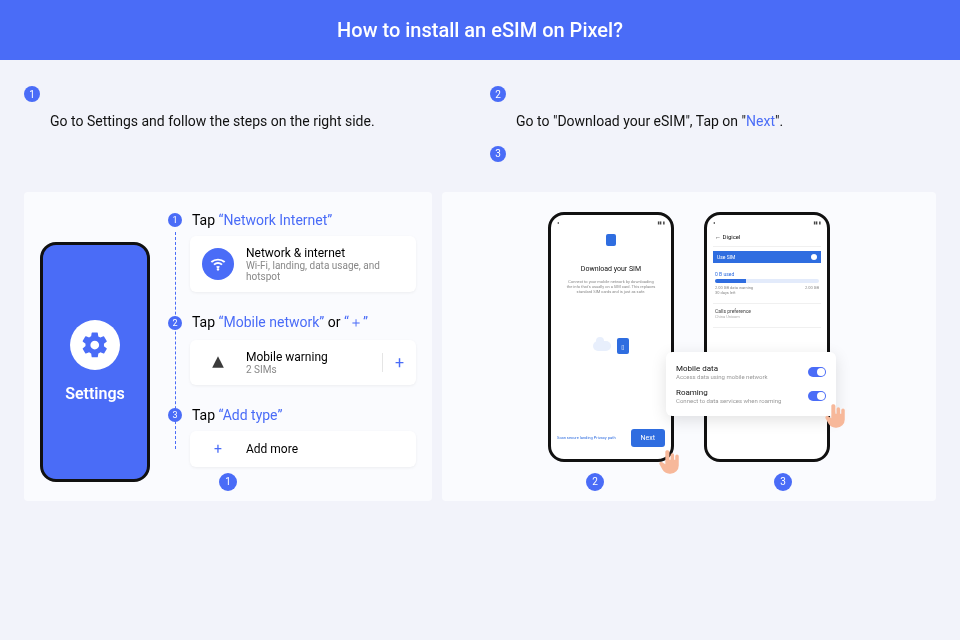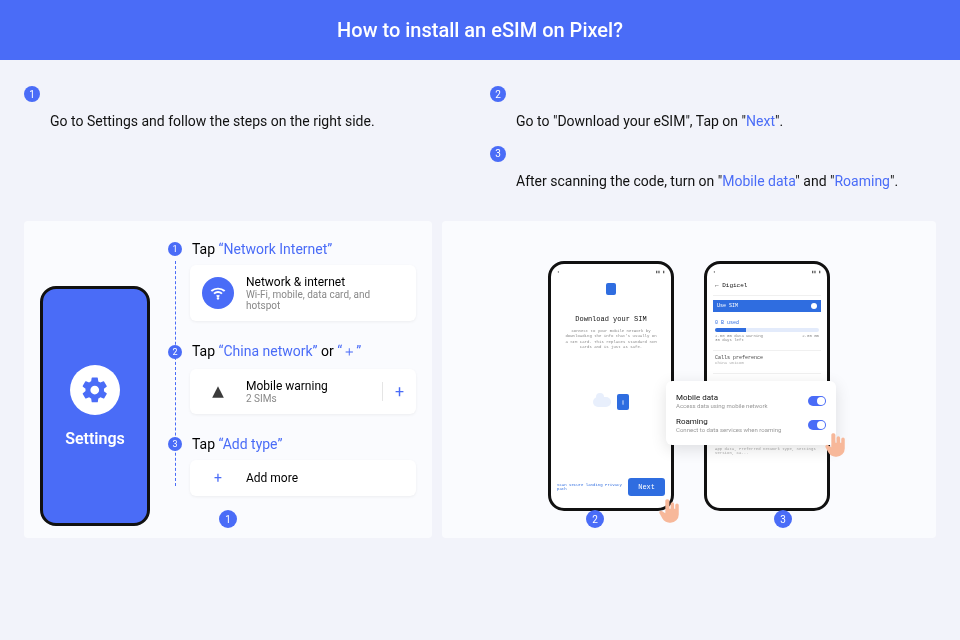--- a/index.html
+++ b/index.html
@@ -63,21 +63,21 @@
     display: flex;
     gap: 30px;
     justify-content: center;
     align-items: flex-start;
   }
   
   .phone-settings {
     width: 110px; height: 240px;
     border: 3px solid #111;
     border-radius: 16px;
-    margin-top: 45px;
+    margin-top: 30px;
     background: #4a6cf7;
     display: flex; flex-direction: column;
     align-items: center; justify-content: center;
     gap: 14px;
     flex-shrink: 0;
   }
   .gear {
     width: 50px; height: 50px; border-radius: 50%;
     background: #fff; display: flex; align-items: center; justify-content: center;
   }
@@ -137,22 +137,20 @@
   
   .phone {
     width: 126px; height: 250px;
     border: 3px solid #111; border-radius: 16px;
     background: #fff;
     position: relative;
     padding: 5px 6px;
     font-size: 5px;
     color: #444;
     display: flex; flex-direction: column; gap: 4px;
-    margin-top: 20px;
-    font-family: Liberation Mono, monospace;
   }
   .phone .statusbar { height: 6px; display:flex; justify-content: space-between; font-size: 4px; }
   .phone2 .title-bar { font-size: 6px; color: #111; padding: 3px 0 6px 2px; border-bottom: 1px solid #f0f0f0;}
   .phone2 .blue-strip { background: #2f6de0; color:#fff; padding:3px 4px; font-size:5px; display:flex; justify-content:space-between; align-items:center; }
   .phone2 .blue-strip .dot { width:6px;height:6px;border-radius:50%;background:#fff; }
   .phone2 .usage-row { padding:4px 2px; font-size:5px; color:#2f6de0; }
   .phone2 .usage-bar { height:4px; background:#e3ebfb; border-radius:2px; margin:2px 0; overflow:hidden; }
   .phone2 .usage-bar .fill { width:30%; height:100%; background:#2f6de0; }
   .phone2 .row { padding:4px 2px; border-top:1px solid #f0f0f0; font-size:5px; }
   .phone2 .row .sub { color:#aaa; font-size:4px; }
@@ -233,23 +231,20 @@
     </div>
     <div class="intro-right">
       <div class="step-line">
         <span class="num">2</span>
         <span class="txt">
           <span>Go to "Download your eSIM", Tap on "</span><span class="hl">Next</span><span>".</span>
         </span>
       </div>
       <div class="step-line">
         <span class="num">3</span>
-        <span class="txt">
-          <span>After scanning the code, turn on "</span><span class="hl">Mobile data</span><span>" and "</span><span class="hl">Roaming</span><span>".</span>
-        </span>
       </div>
     </div>
   </div>
 
   <div class="panels">
 
     <div class="panel panel-left">
       <div class="phone-settings">
         <div class="gear">
           <svg viewBox="0 0 24 24" fill="#4a6cf7">
@@ -270,30 +265,30 @@
             </span>
           </div>
           <div class="card">
             <div class="icon-circle">
               <svg viewBox="0 0 24 24" width="16" height="16" fill="#fff">
                   <path d="M12 18a2 2 0 1 0 2 2 2 2 0 0 0-2-2zm-7-6a11 11 0 0 1 14 0l-2 2a8 8 0 0 0-10 0zm-4-4a17 17 0 0 1 22 0l-2 2a14 14 0 0 0-18 0zM9 16a5 5 0 0 1 6 0l-3 3z"></path>
                 </svg>
             </div>
             <div class="ct">
               <div class="t1">Network &amp; internet</div>
-              <div class="t2">Wi-Fi, mobile, data card, and hotspot</div>
+              <div class="t2">Wi-Fi, landing, data usage, and hotspot</div>
             </div>
           </div>
         </div>
 
         <div class="substep">
           <div class="head">
             <span class="num">2</span>
             <span>
-              <span>Tap </span><span class="hl">“China network”</span><span> or </span><span class="hl">“＋”</span>
+              <span>Tap </span><span class="hl">“Mobile network”</span><span> or </span><span class="hl">“＋”</span>
             </span>
           </div>
           <div class="card">
             <div class="icon-plain">
               <svg viewBox="0 0 24 24" width="14" height="14" fill="#3b3b3b">
                   <path d="M2 22h20L12 2z"></path>
                 </svg>
             </div>
             <div class="ct">
               <div class="t1">Mobile warning</div>

